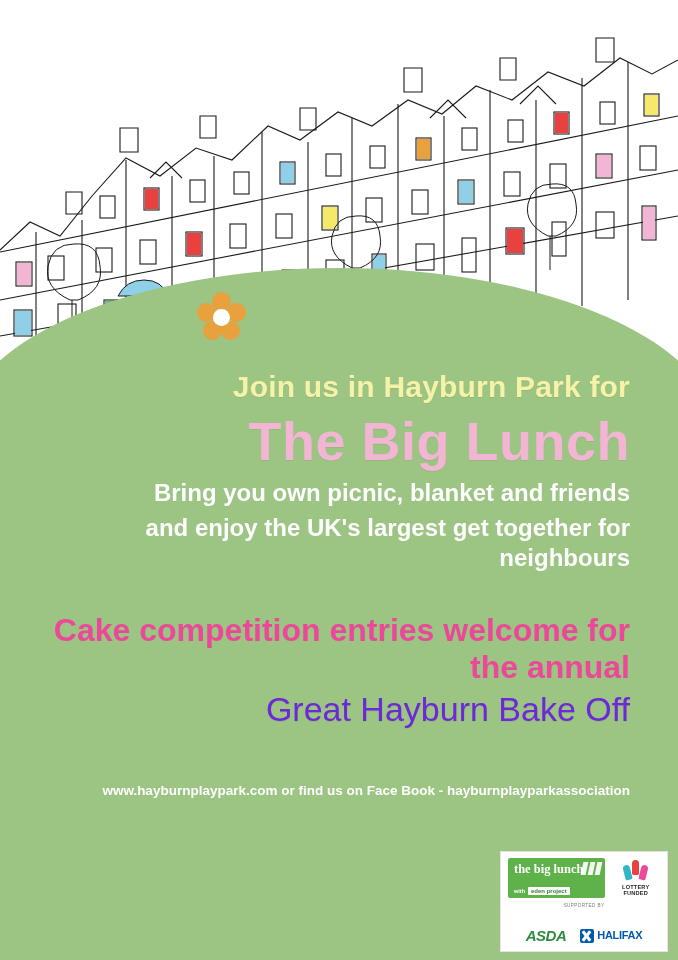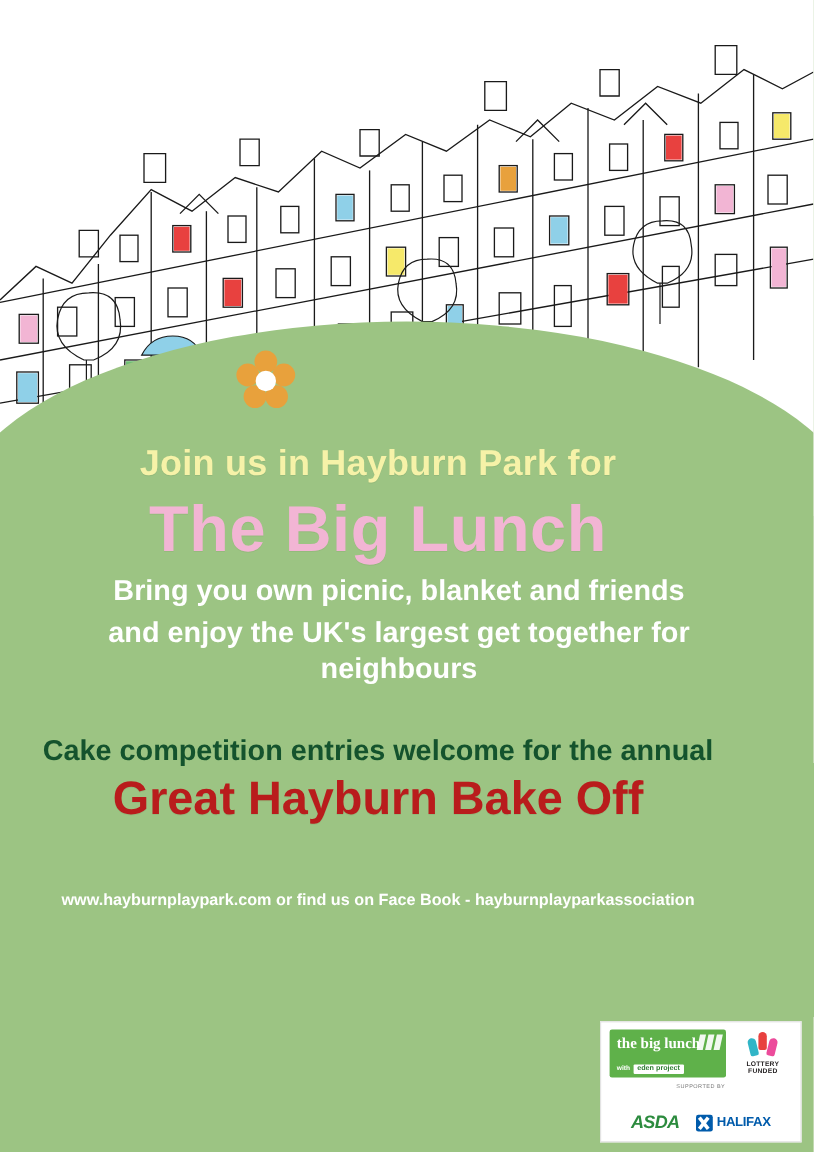--- a/index.html
+++ b/index.html
@@ -81,21 +81,21 @@
     background: #ffffff;
     border-radius: 50%;
   }
 
   
   .content {
     position: absolute;
     left: 0;
     top: 370px;
     width: 630px;
-    text-align: center;
+    text-align: right;
   }
   .line-join {
     color: #f6f2a8;
     font-size: 30px;
     font-weight: bold;
     letter-spacing: 0.2px;
     margin: 0 0 6px 0;
     text-shadow: 0 1px 0 rgba(120,150,100,0.25);
   }
   .line-big {
@@ -116,29 +116,29 @@
   .line-body {
     color: #ffffff;
     font-size: 24px;
     font-weight: bold;
     margin: 0 0 4px 0;
     line-height: 1.28;
     padding-left: 35px;
   }
   .gap-1 { height: 34px; }
   .line-cake {
-    color: #14532d;
-    font-size: 24px;
+    color: #ec4899;
+    font-size: 32px;
     font-weight: bold;
     margin: 0 0 4px 0;
   }
   .line-bakeoff {
-    color: #b91c1c;
-    font-size: 39px;
-    font-weight: bold;
+    color: #6d28d9;
+    font-size: 34px;
+    font-weight: normal;
     margin: 0 0 0 0;
     text-shadow: 0 1px 0 rgba(120,150,100,0.25);
   }
   .gap-2 { height: 54px; }
   .line-web {
     color: #ffffff;
     font-size: 13.5px;
     font-weight: bold;
     margin: 0 0 26px 0;
   }

